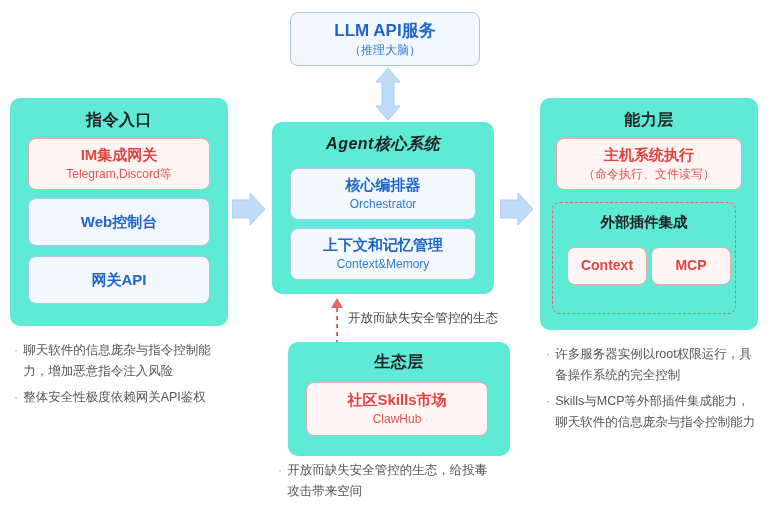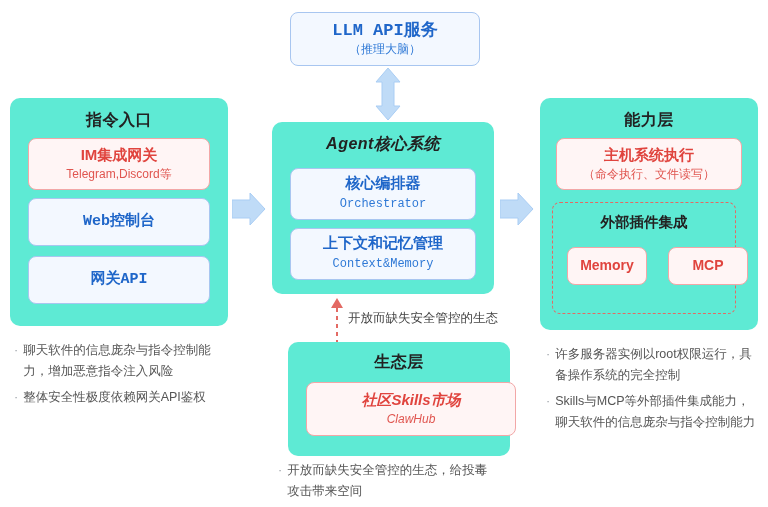--- a/index.html
+++ b/index.html
@@ -52,21 +52,20 @@
     line-height: 1.25;
   }
   .box-sub {
     line-height: 1.25;
     margin-top: 2px;
   }
 
   .blue-box {
     border: 1.5px solid #a8c6f0;
     background: #f3f8ff;
-    font-family: Liberation Mono, monospace;
   }
   .blue-box .box-main { color: #1f66c9; font-size: 15px; }
   .blue-box .box-sub { color: #2f79d6; font-size: 12px; }
 
   .red-box {
     border: 1.5px solid #f2a7a7;
     background: #fff5f5;
   }
   .red-box .box-main { color: #e0443e; font-size: 15px; }
   .red-box .box-sub { color: #e0554f; font-size: 12px; }
@@ -104,27 +103,27 @@
     box-sizing: border-box;
   }
   #plugin-group-title {
     text-align: center;
     font-weight: bold;
     font-size: 14.5px;
     color: #222;
     margin-top: 10px;
   }
   #skills-box { position: absolute; left: 14px; top: 44px; width: 80px; height: 38px; }
-  #mcp-box { position: absolute; left: 115px; top: 44px; width: 80px; height: 38px; }
+  #mcp-box { position: absolute; left: 98px; top: 44px; width: 80px; height: 38px; }
   #skills-box .box-main, #mcp-box .box-main { font-size: 14px; }
 
   #eco-panel { left: 288px; top: 342px; width: 222px; height: 114px; }
   #eco-panel .panel-title { margin-top: 10px; }
 
-  #clawhub-box { position: absolute; left: 18px; top: 40px; width: 210px; height: 54px; font-style: italic; }
+  #clawhub-box { position: absolute; left: 18px; top: 40px; width: 182px; height: 54px; }
 
   
   .note {
     position: absolute;
     font-size: 12.5px;
     color: #555;
     line-height: 1.65;
   }
   .note-item {
     display: flex;
@@ -222,21 +221,21 @@
     <div class="panel-title">能力层</div>
 
     <div class="box red-box" id="host-exec-box">
       <div class="box-main">主机系统执行</div>
       <div class="box-sub">（命令执行、文件读写）</div>
     </div>
 
     <div id="plugin-group">
       <div id="plugin-group-title">外部插件集成</div>
       <div class="box red-box" id="skills-box">
-        <div class="box-main">Memory</div>
+        <div class="box-main">Context</div>
       </div>
       <div class="box red-box" id="mcp-box">
         <div class="box-main">MCP</div>
       </div>
     </div>
   </div>
 
   <div class="arrow" id="arrow-eco-agent">
     <svg width="14" height="46" viewBox="0 0 14 46">
       <polygon points="7,0 13,10 1,10" fill="#e36a64"></polygon>

